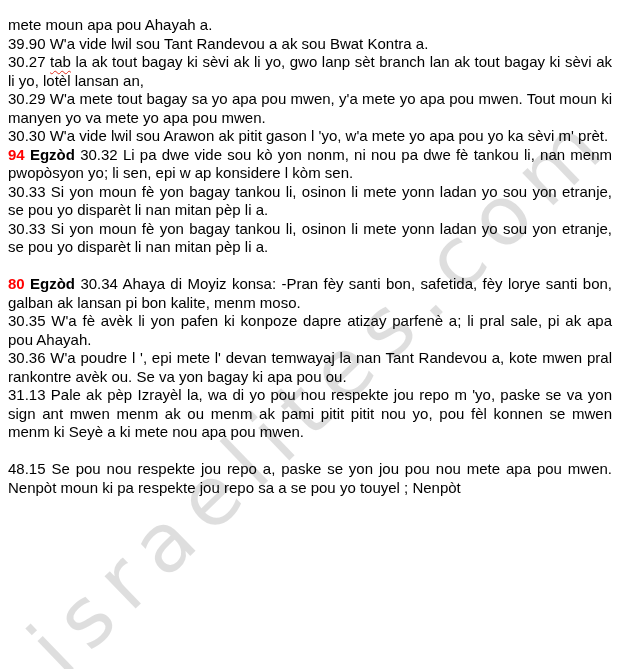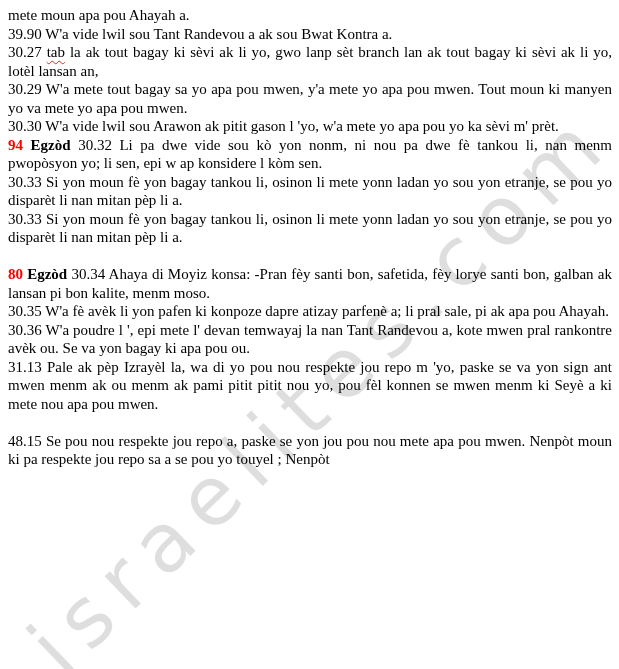--- a/index.html
+++ b/index.html
@@ -21,23 +21,22 @@
     white-space:nowrap;
     font-family:"DejaVu Sans",sans-serif;
     font-size:82px;
     letter-spacing:14px;
     color:rgba(0,0,0,0.13);
     user-select:none;
   }
   .content{
     position:relative;
     z-index:1;
-    padding:6px 7px 0 8px;
+    padding:16px 7px 0 8px;
     text-align:justify;
-    font-family:Liberation Serif, serif;
   }
   .content p{margin:0;}
   .content p.gap{margin-top:18.5px;}
   .vnum{color:#ff0000;font-weight:700;}
   .book{font-weight:700;}
   .spell{
     text-decoration-line:underline;
     text-decoration-style:wavy;
     text-decoration-color:#e03020;
     text-decoration-thickness:1px;

